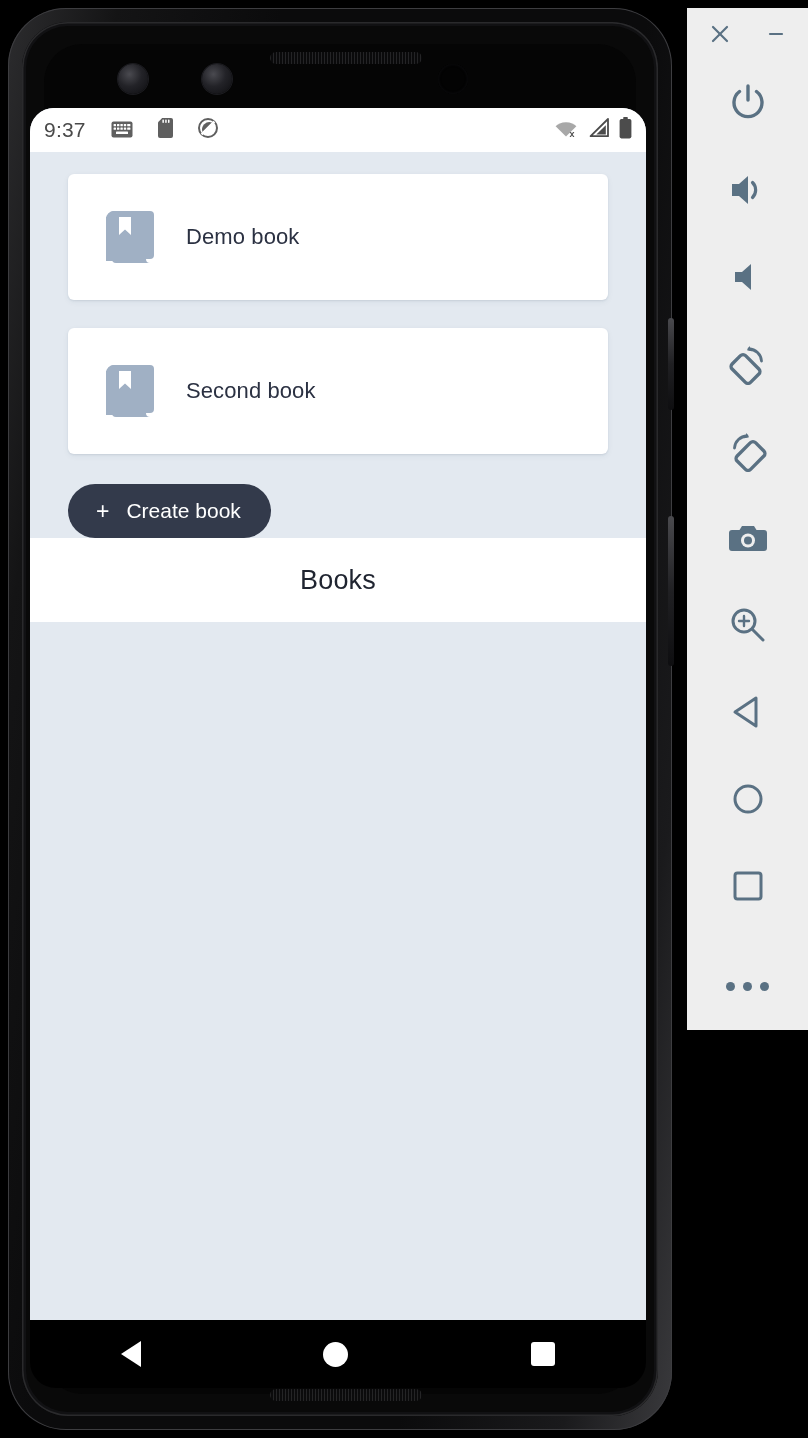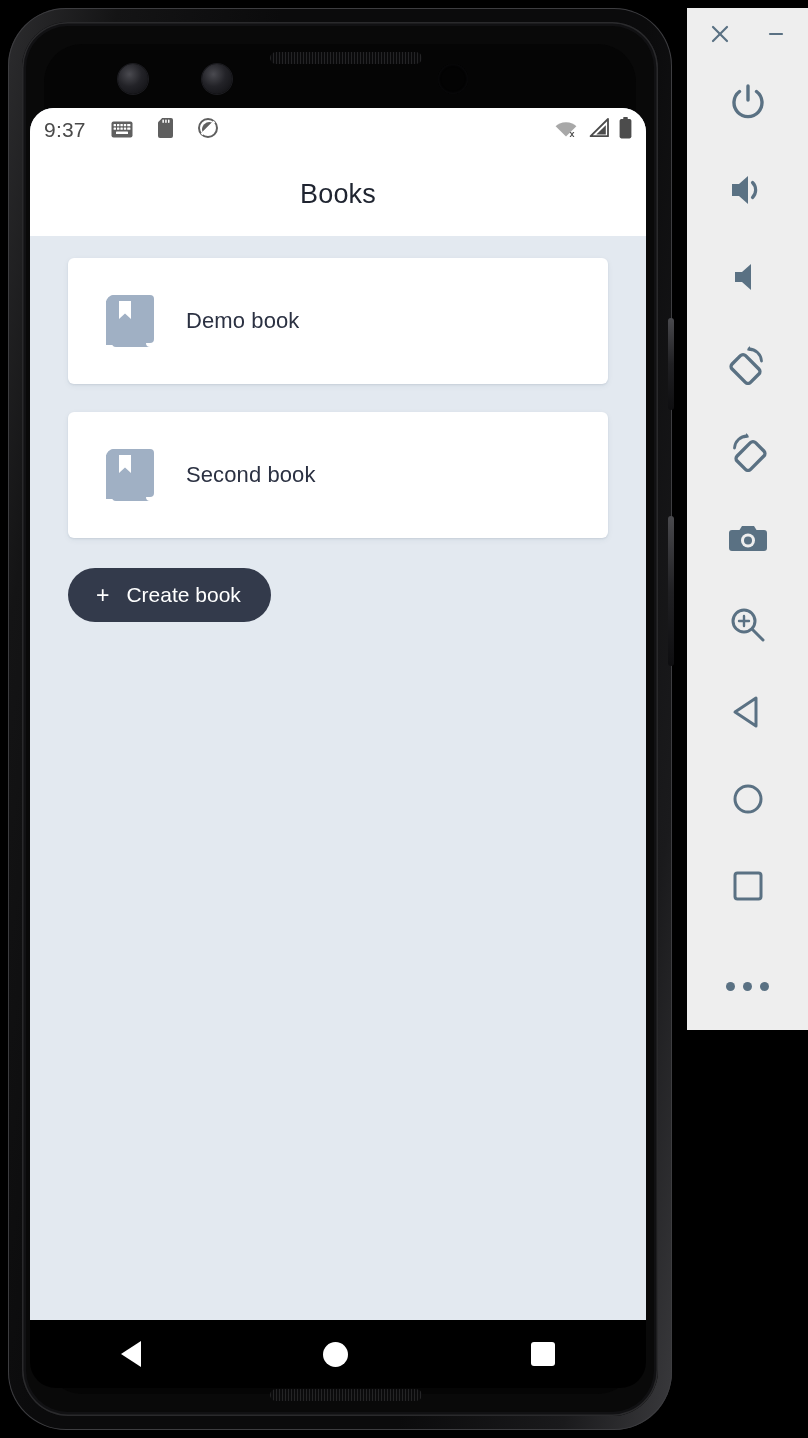--- a/index.html
+++ b/index.html
@@ -353,24 +353,20 @@
 
       <span>
         <svg width="13" height="22" viewBox="0 0 13 22">
           <rect x="4.2" y="0" width="4.6" height="2.4" rx="0.8" fill="#4c4c4c"></rect>
           <rect x="0.6" y="2" width="11.8" height="19.4" rx="1.8" fill="#4c4c4c"></rect>
         </svg>
       </span>
     </div>
   </div>
 
-  <div id="app-bar">
-    <div id="app-bar-title">Books</div>
-  </div>
-
   <div id="app-body">
 
     <div class="book-card">
       <span class="book-icon">
         <svg width="48" height="52" viewBox="0 0 48 52">
           <path d="M4 4 A4 4 0 0 1 8 0 H44 A4 4 0 0 1 48 4 V44 A4 4 0 0 1 44 48 H8 A4 4 0 0 1 4 44 Z" fill="#a0b0c4"></path>
           <path d="M0 8 A8 8 0 0 1 8 0 H40 V6 H8 A2 2 0 0 0 6 8 V48 A4 4 0 0 0 10 52 H44 A4 4 0 0 1 40 48 H8 A8 8 0 0 1 0 40 Z" fill="#a0b0c4"></path>
           <rect x="0" y="6" width="10" height="44" fill="#a0b0c4"></rect>
           <path d="M13 6 H25 V24 L19 18.6 L13 24 Z" fill="#ffffff"></path>
         </svg>
@@ -387,20 +383,24 @@
           <path d="M13 6 H25 V24 L19 18.6 L13 24 Z" fill="#ffffff"></path>
         </svg>
       </span>
       <span class="book-title">Second book</span>
     </div>
 
     <button id="create-book-button">
       <span id="create-book-plus">+</span>
       <span>Create book</span>
     </button>
+  </div>
+
+  <div id="app-bar">
+    <div id="app-bar-title">Books</div>
   </div>
 </div>
 
 <div id="nav-bar">
   <div id="nav-back"></div>
   <div id="nav-home"></div>
   <div id="nav-recents"></div>
 </div>
 
 <div id="emulator-toolbar">

